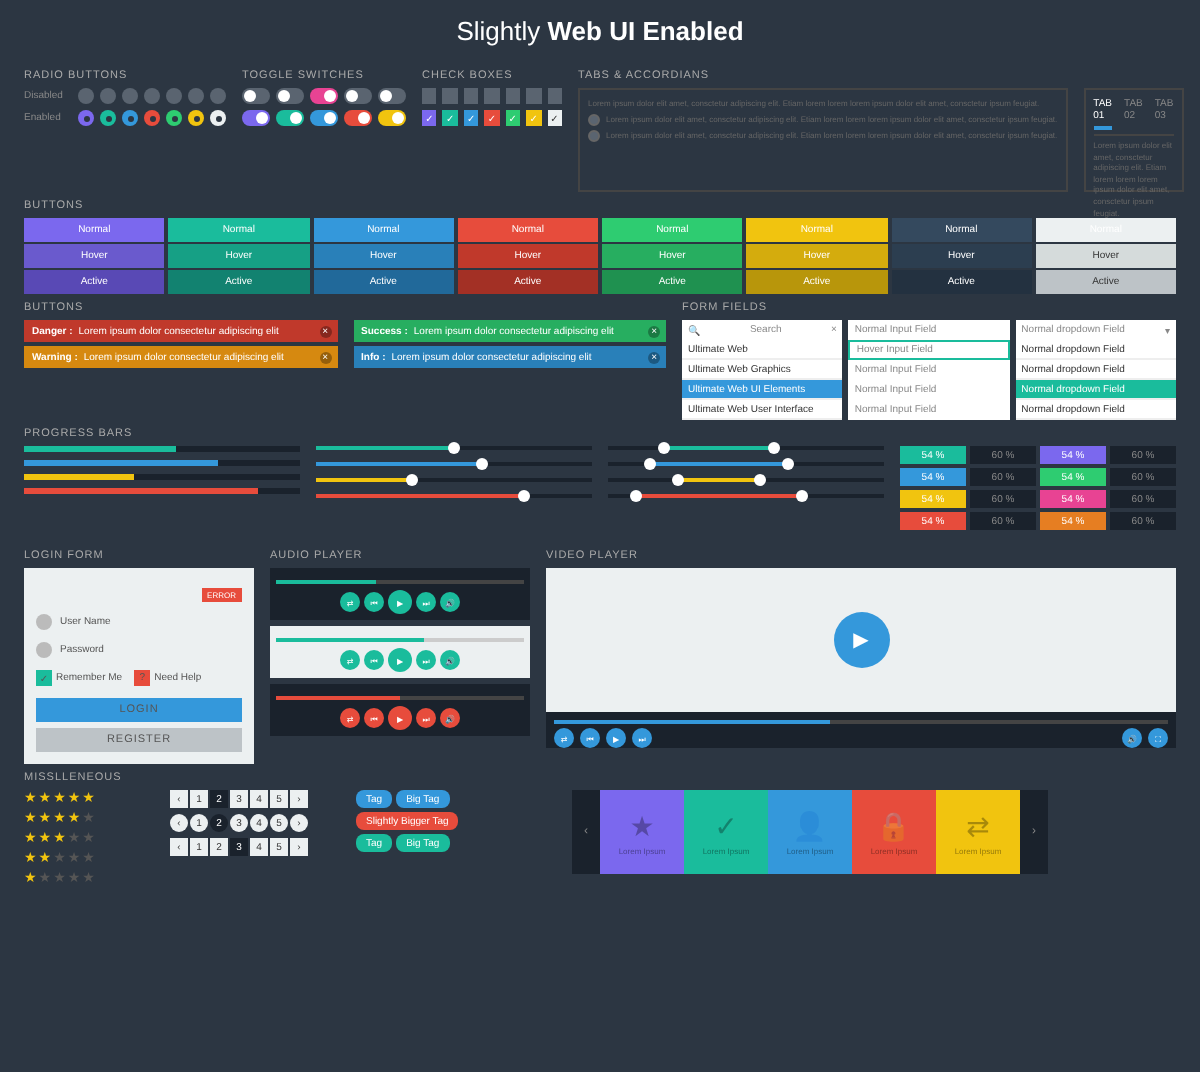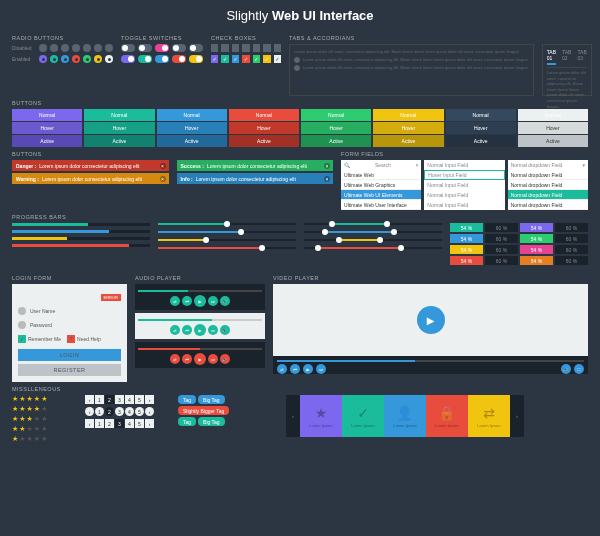--- a/index.html
+++ b/index.html
@@ -93,21 +93,21 @@
 .tag{height:9px;border-radius:4px;padding:0 5px;display:inline-flex;align-items:center;font-size:5px;margin-right:2px;margin-bottom:2px}
 .tiles{display:flex;gap:0;position:relative}
 .tile{width:42px;height:42px;display:flex;flex-direction:column;align-items:center;justify-content:center;gap:2px}
 .tile-ico{font-size:14px;color:rgba(0,0,0,.3)}
 .tile-txt{font-size:4px;color:rgba(0,0,0,.4)}
 .tile-nav{width:14px;height:42px;background:#1a222c;display:flex;align-items:center;justify-content:center;color:#888}
 </style>
 </head>
 <body>
 
-<div class="title"><span>Slightly </span><b>Web UI Interface</b></div>
+<div class="title"><span>Slightly </span><b>Web UI Enabled</b></div>
 
 <div class="row">
   <div style="width:105px">
     <div class="hdr">RADIO BUTTONS</div>
     <div class="ctrl-row">
         <span class="ctrl-lbl">Disabled</span>
       <span class="radio off"></span>
         <span class="radio off"></span>
         <span class="radio off"></span>
         <span class="radio off"></span>

